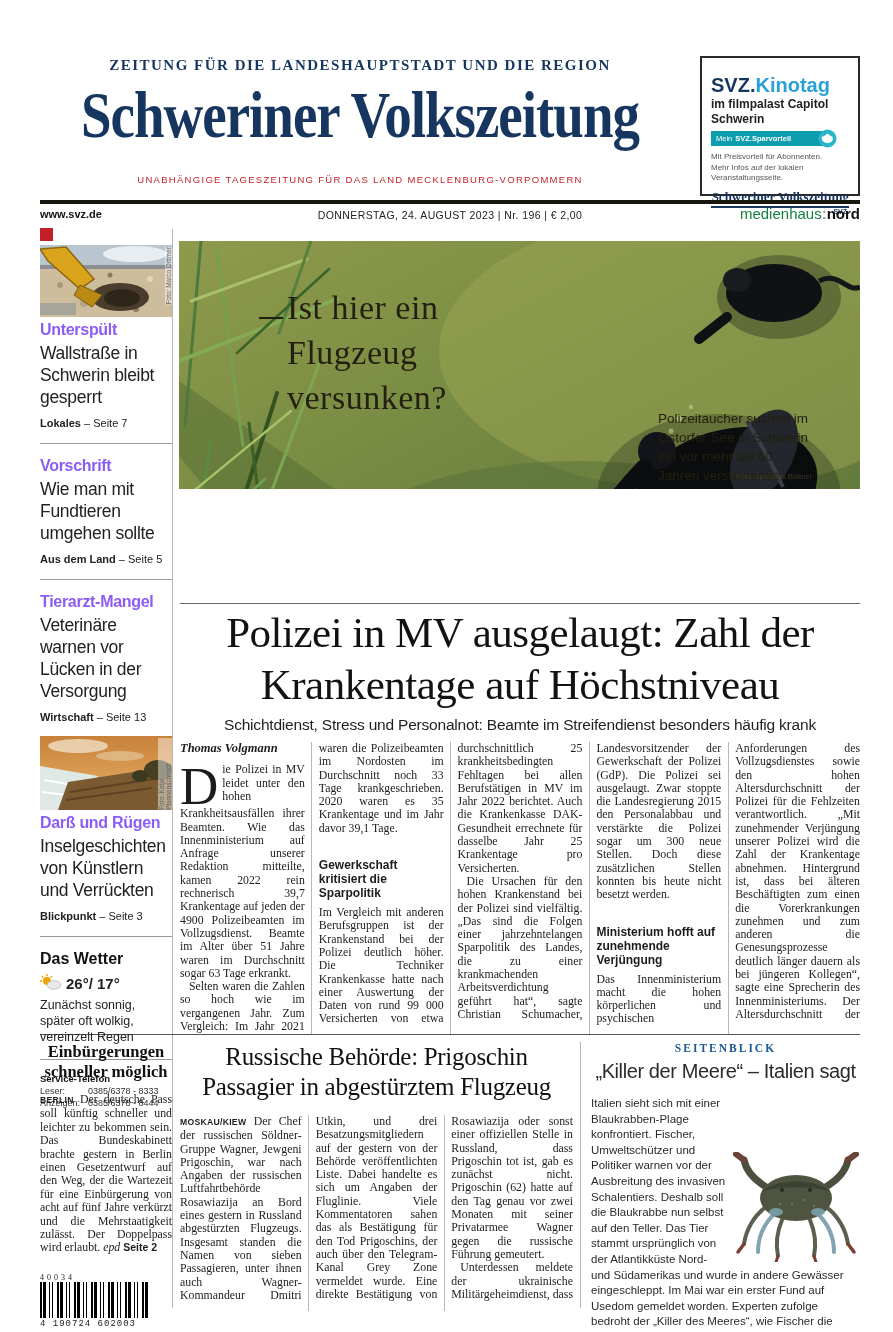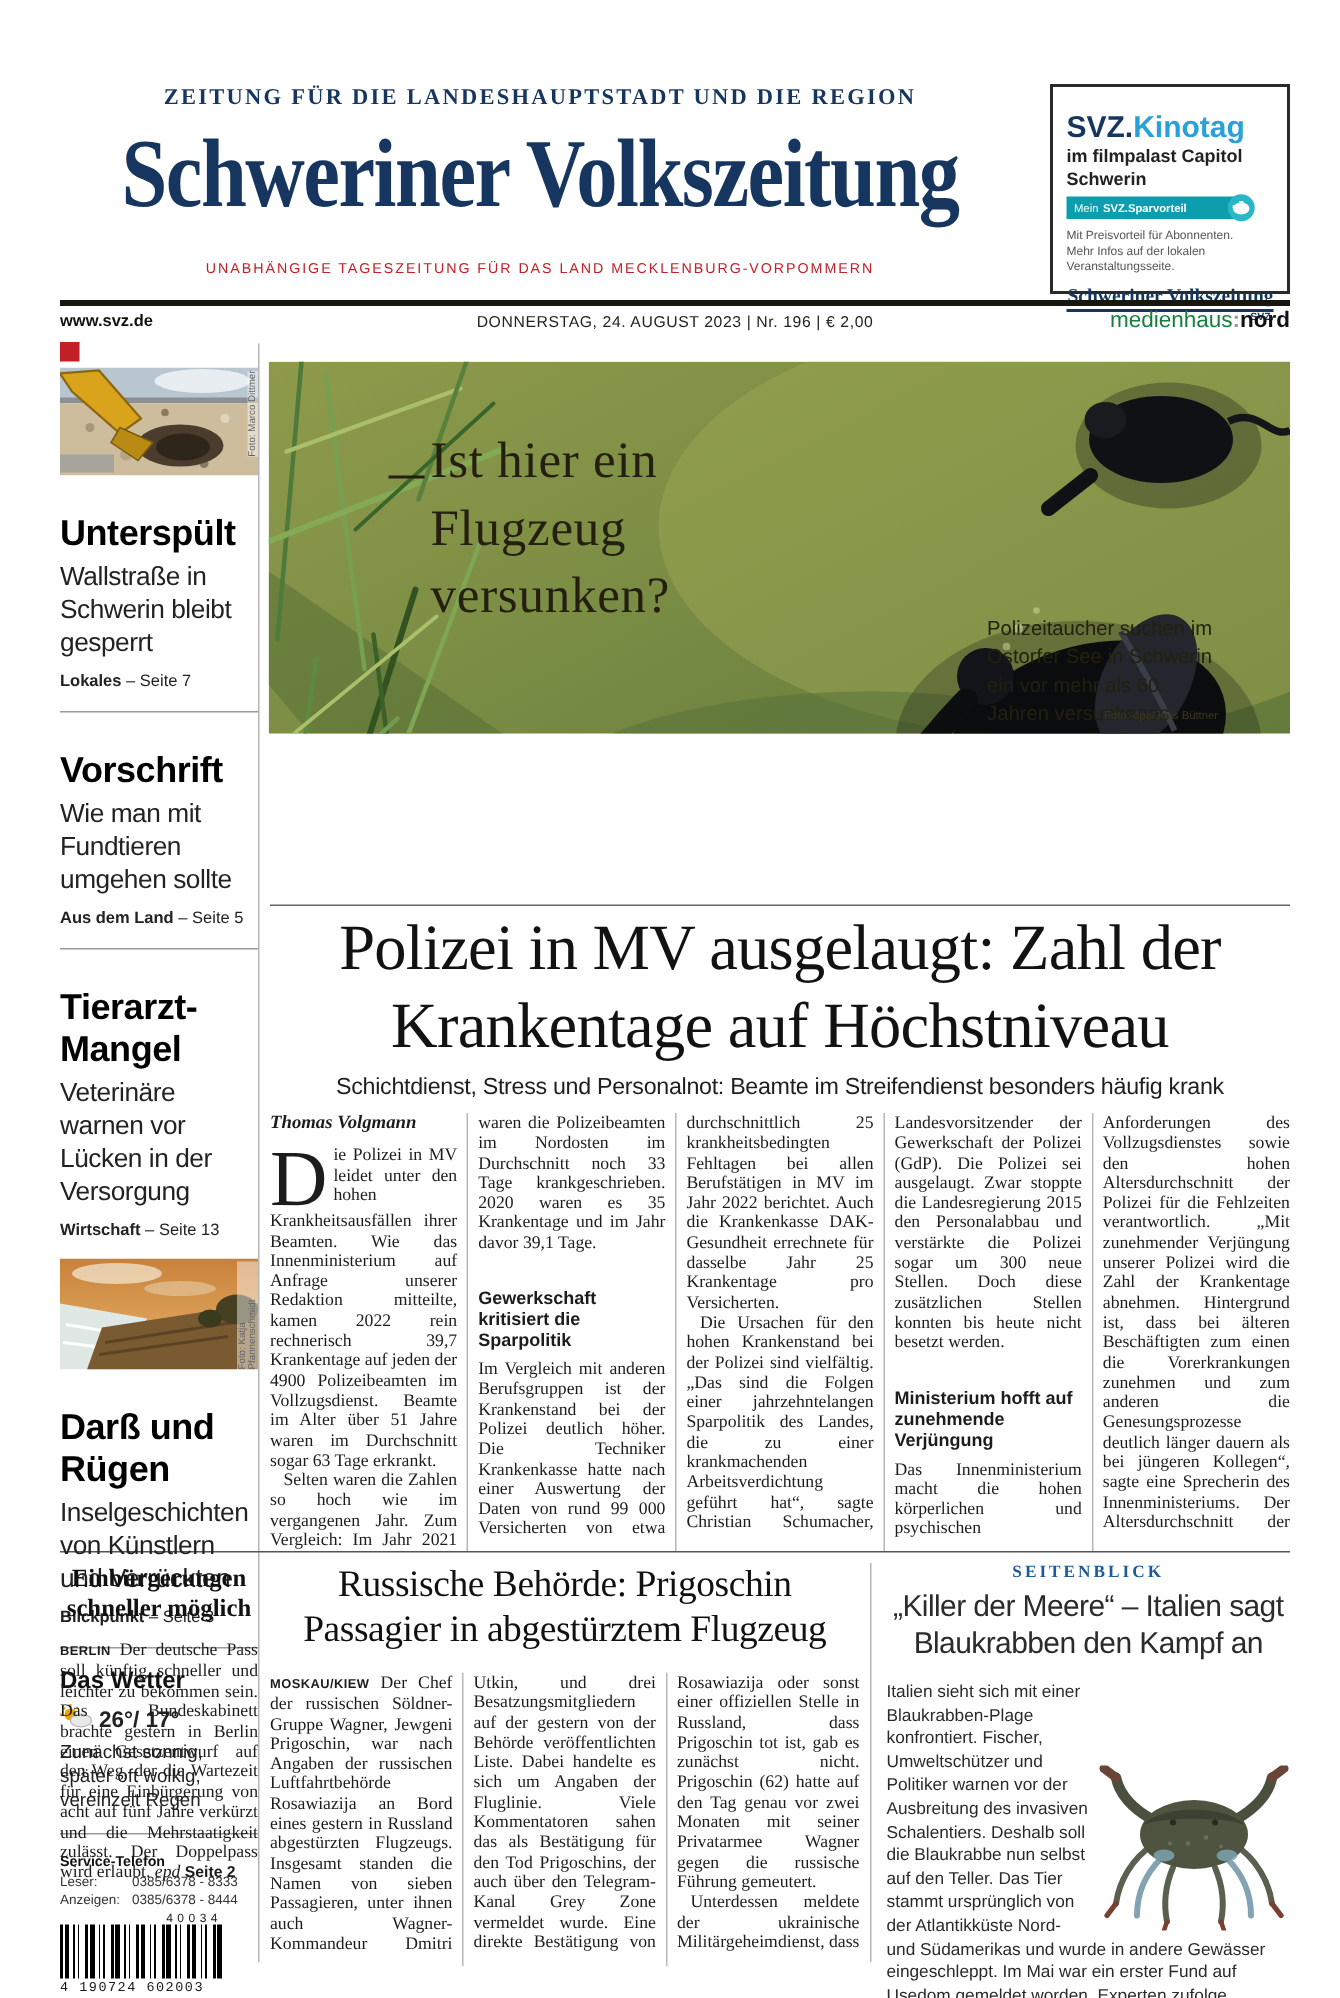--- a/index.html
+++ b/index.html
@@ -46,21 +46,21 @@
   .vrule2 { position:absolute; left:580px; top:1042px; width:1px; height:266px; background:#b5b5b5; }
   .hrule-main { position:absolute; left:180px; top:603px; width:680px; height:1px; background:#666; }
   .hrule-bottom { position:absolute; left:40px; top:1034px; width:820px; height:1px; background:#555; }
   
   .sidebar { position:absolute; left:40px; top:245px; width:132px;
     font-family:"Liberation Sans",sans-serif; }
   .s-photo { position:relative; width:132px; }
   .s-photo svg { display:block; }
   .v-credit { position:absolute; right:0px; top:2px; font-size:6.5px; color:#666;
     writing-mode:vertical-rl; transform:rotate(180deg); background:rgba(255,255,255,.45); line-height:7px;}
-  .t-title { font-size:24px; font-weight:bold; color:#000000; margin-top:25px; letter-spacing:-.3px;}
+  .t-title { font-size:16px; font-weight:bold; color:#8b5cf6; margin-top:4px; letter-spacing:-.3px;}
   .t-text { font-size:17.5px; line-height:22px; color:#222; margin-top:3px; letter-spacing:-.3px;}
   .t-ref { font-size:11px; color:#222; margin-top:9px; }
   .t-ref b { font-weight:bold; }
   .s-div { border:none; border-top:1px solid #999; margin:14px 0 13px 0; }
   .weather-title { font-size:16px; font-weight:bold; color:#111; }
   .weather-temp { margin-top:6px; font-size:15px; font-weight:bold; color:#222;
     display:flex; align-items:center; gap:4px; }
   .weather-desc { margin-top:4px; font-size:12.5px; line-height:16px; color:#222; }
   .svc-title { font-size:9.5px; font-weight:bold; color:#111; }
   .svc-row { font-size:9px; color:#333; margin-top:2px; }
@@ -69,21 +69,21 @@
   .brief { position:absolute; left:40px; top:1042px; width:132px; }
   .brief-h { font-family:"Liberation Serif",serif; font-weight:bold; font-size:16.5px;
     line-height:20px; text-align:center; color:#111; }
   .brief-body { margin-top:11px; font-family:"Liberation Serif",serif; font-size:11.8px;
     line-height:13.4px; text-align:justify; color:#1c1c1c; hyphens:auto; }
   .loc-tag { font-family:"Liberation Sans",sans-serif; font-weight:bold; font-size:8.6px;
     letter-spacing:.3px; }
   .agency { font-style:italic; }
   .pageref { font-family:"Liberation Sans",sans-serif; font-weight:bold; font-size:10.5px; }
   .barcode { position:relative; margin-top:18px; width:110px; }
-  .barcode-top { text-align:right; font-family:Liberation Sans, sans-serif; font-size:8px;
+  .barcode-top { font-family:Liberation Serif, serif; font-size:8px;
     letter-spacing:3px; padding-right:2px; }
   .bars { height:36px; background:repeating-linear-gradient(90deg,
       #000 0 2px, #fff 2px 3px, #000 3px 6px, #fff 6px 9px,
       #000 9px 10px, #fff 10px 12px, #000 12px 13px, #fff 13px 17px); }
   .barcode-digits { font-family:"Liberation Mono",monospace; font-size:9px; letter-spacing:1px;
     margin-top:1px; }
   
   .mphoto { position:absolute; left:179px; top:241px; width:681px; height:248px; overflow:hidden; }
   .mphoto svg { position:absolute; inset:0; display:block; }
   .ph-title { position:absolute; left:108px; top:44px; font-family:"Liberation Serif",serif;
@@ -355,21 +355,20 @@
     <div class="cols second-cols">
       <p class="para"><span class="loc-tag">MOSKAU/KIEW</span><span> Der Chef der russischen Söldner-Gruppe Wagner, Jewgeni Prigoschin, war nach Angaben der russischen Luftfahrtbehörde Rosawiazija an Bord eines gestern in Russland abgestürzten Flugzeugs. Insgesamt standen die Namen von sieben Passagieren, unter ihnen auch Wagner-Kommandeur Dmitri Utkin, und drei Besatzungsmitgliedern auf der gestern von der Behörde veröffentlichten Liste. Dabei handelte es sich um Angaben der Fluglinie. Viele Kommentatoren sahen das als Bestätigung für den Tod Prigoschins, der auch über den Telegram-Kanal Grey Zone vermeldet wurde. Eine direkte Bestätigung von Rosawiazija oder sonst einer offiziellen Stelle in Russland, dass Prigoschin tot ist, gab es zunächst nicht. Prigoschin (62) hatte auf den Tag genau vor zwei Monaten mit seiner Privatarmee Wagner gegen die russische Führung gemeutert.</span></p>
       <p class="para"><span>Unterdessen meldete der ukrainische Militärgeheimdienst, dass er ein russisches Flugabwehrsystem S-400 „Triumph“ auf der von Moskau annektierten Schwarzmeer-Halbinsel Krim zerstört habe. Dazu wurden Drohnenaufnahmen veröffentlicht, die die Explosion zeigen sollen. </span></p>
     </div>
   </div>
 
   <div class="blick">
     <div class="blick-kicker">SEITENBLICK</div>
     <div class="blick-h">
       <div>„Killer der Meere“ – Italien sagt</div>
-      <div>Blaukrabben den Kampf an</div>
     </div>
     <div class="blick-body">
       <span class="crab-float">
         <svg width="128" height="110" viewBox="0 0 128 110">
           <g stroke-linecap="round" fill="none">
             <path d="M38,52 C22,62 14,78 12,92" stroke="#5a6050" stroke-width="4"></path>
             <path d="M12,92 L6,100" stroke="#7a4033" stroke-width="3.5"></path>
             <path d="M42,62 C30,74 26,88 26,100" stroke="#84a3b2" stroke-width="4"></path>
             <path d="M50,68 C44,82 44,94 46,104" stroke="#5a6050" stroke-width="4"></path>
             <path d="M46,104 L44,110" stroke="#7a4033" stroke-width="3"></path>

